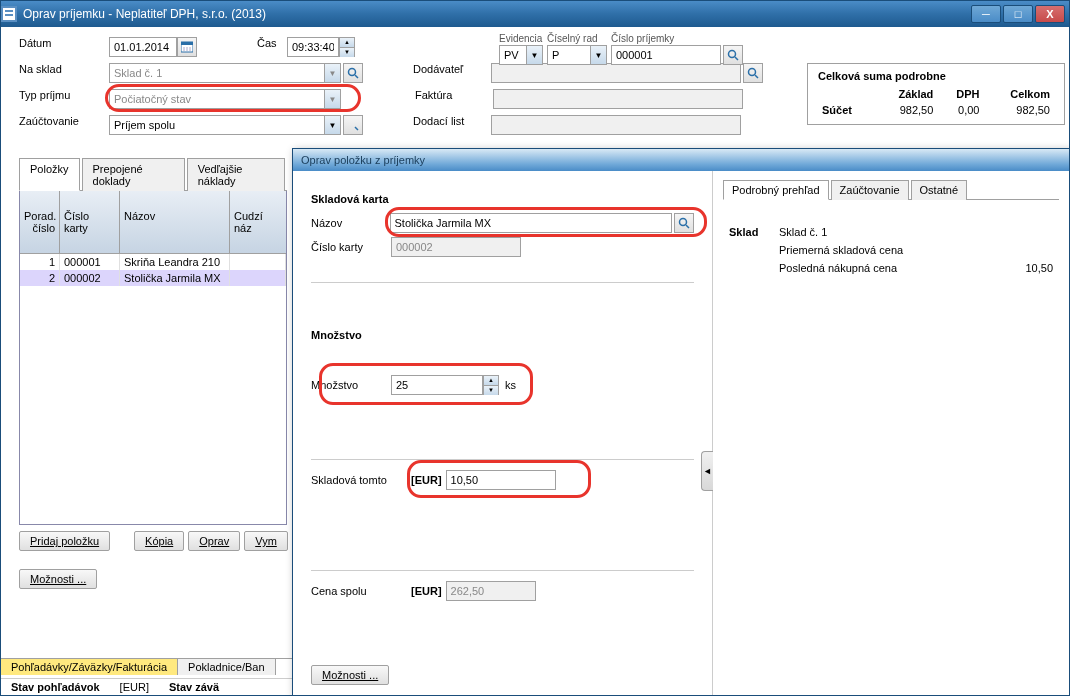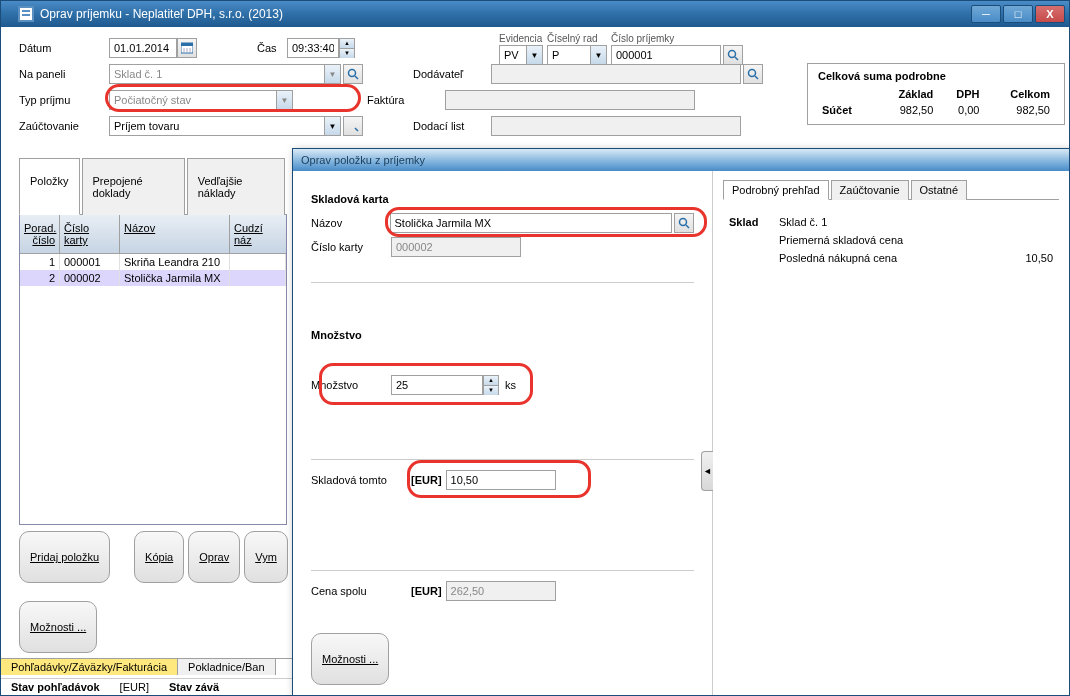--- a/index.html
+++ b/index.html
@@ -1,77 +1,77 @@
 <!DOCTYPE html>
 <html><head>
 <meta charset="utf-8">
 <style>
 * { box-sizing: border-box; font-family: Tahoma, Arial, sans-serif; font-size: 11px; }
 body { margin: 0; padding: 0; width: 1070px; height: 696px; background: linear-gradient(135deg, #6bb3e8 0%, #4a9dd8 30%, #8cc9e8 60%, #c5e0b4 85%, #b8d89a 100%); overflow: hidden; position: relative; }
 .main-window { position: absolute; top: 0; left: 0; width: 1070px; height: 696px; background: #fff; border: 1px solid #1a4d7a; }
-.titlebar { height: 26px; background: linear-gradient(180deg, #4a8cc7 0%, #2f6fa8 50%, #1e5a8f 100%); display: flex; align-items: center; padding: 0 4px 0 17px; }
+.titlebar { height: 26px; background: linear-gradient(180deg, #4a8cc7 0%, #2f6fa8 50%, #1e5a8f 100%); display: flex; align-items: center; padding: 0 4px 0 0; }
 .titlebar-icon { width: 16px; height: 16px; margin-right: 6px; }
 .titlebar-text { color: #fff; flex: 1; font-size: 12px; }
 .win-controls { display: flex; gap: 2px; }
 .win-btn { width: 30px; height: 18px; background: linear-gradient(180deg, #6fa8d6 0%, #4a8cc7 100%); border: 1px solid #1a4d7a; border-radius: 2px; display: flex; align-items: center; justify-content: center; color: #fff; font-weight: bold; }
 .win-btn.close { background: linear-gradient(180deg, #d66f6f 0%, #c74a4a 100%); }
 .main-content { padding: 10px 18px; position: relative; height: calc(100% - 26px); }
-.form-row { display: flex; align-items: center; margin-bottom: 4px; height: 22px; }
+.form-row { display: flex; margin-bottom: 4px; height: 22px; }
 .form-label { width: 90px; color: #000; }
 .text-input { border: 1px solid #a0a0a0; background: #fff; height: 20px; padding: 0 4px; }
 .text-input.readonly { background: #f0f0f0; color: #888; }
 .combo { border: 1px solid #a0a0a0; background: #fff; height: 20px; display: flex; align-items: center; padding: 0 4px; position: relative; }
 .combo-arrow { position: absolute; right: 0; top: 0; width: 16px; height: 18px; background: linear-gradient(180deg, #eaf2f9 0%, #c6d9ea 100%); border-left: 1px solid #a0a0a0; display: flex; align-items: center; justify-content: center; font-size: 8px; }
 .search-ico { width: 20px; height: 20px; border: 1px solid #a0a0a0; background: linear-gradient(180deg, #f5f5f5 0%, #e0e0e0 100%); display: flex; align-items: center; justify-content: center; margin-left: 2px; }
 .cal-ico { width: 20px; height: 20px; border: 1px solid #a0a0a0; background: linear-gradient(180deg, #f5f5f5 0%, #e0e0e0 100%); display: flex; align-items: center; justify-content: center; margin-left: 0; }
 .spinner { width: 16px; height: 20px; display: flex; flex-direction: column; border: 1px solid #a0a0a0; }
 .spinner div { flex: 1; background: linear-gradient(180deg, #eaf2f9 0%, #c6d9ea 100%); font-size: 6px; text-align: center; line-height: 9px; }
 .spinner div:first-child { border-bottom: 1px solid #a0a0a0; }
 .top-right-evidencia { position: absolute; top: 6px; left: 498px; display: flex; gap: 4px; }
 .ev-col { display: flex; flex-direction: column; }
 .ev-col-label { font-size: 10px; color: #555; margin-bottom: 1px; }
 .summary-panel { position: absolute; top: 36px; right: 4px; width: 258px; border: 1px solid #a0a0a0; padding: 6px 10px; background: #fff; }
 .summary-panel table { width: 100%; border-collapse: collapse; }
 .summary-panel th { font-weight: bold; text-align: right; padding: 2px 4px; }
 .summary-panel th:first-child { text-align: left; }
 .summary-panel td { text-align: right; padding: 2px 4px; }
 .summary-panel td:first-child { text-align: left; font-weight: bold; }
 .tabs { display: flex; border-bottom: 1px solid #a0a0a0; margin-top: 20px; }
-.tab { padding: 16px 10px; border: 1px solid #a0a0a0; border-bottom: none; margin-right: 2px; background: #f0f0f0; position: relative; top: 1px; }
+.tab { padding: 4px 10px; border: 1px solid #a0a0a0; border-bottom: none; margin-right: 2px; background: #f0f0f0; position: relative; top: 1px; }
 .tab.active { background: #fff; border-bottom: 1px solid #fff; }
 .grid { border: 1px solid #88a; border-top: none; }
 .grid-head { display: flex; background: linear-gradient(180deg, #e8eef5 0%, #c6d4e3 100%); border-bottom: 1px solid #a0a0a0; }
-.grid-head div { padding: 7px 4px; border-right: 1px solid #a0a0a0; text-decoration: underline; }
+.grid-head div { padding: 19px 4px; border-right: 1px solid #a0a0a0; }
 .grid-row { display: flex; }
 .grid-row div { padding: 2px 4px; border-right: 1px solid #e0e0e0; }
 .grid-row.sel { background: #dcd5fc; }
 .grid-body { height: 270px; background: #fff; }
 .col-porad { width: 40px; text-align: right;}
 .col-cislo { width: 60px; }
 .col-nazov { width: 110px; }
 .col-cudzi { width: 56px; }
-.btn { border: 1px solid #a0a0a0; background: linear-gradient(180deg, #f8f8f8 0%, #e0e0e0 100%); padding: 19px 10px; border-radius: 10px; }
+.btn { border: 1px solid #a0a0a0; background: linear-gradient(180deg, #f8f8f8 0%, #e0e0e0 100%); padding: 3px 10px; border-radius: 2px; }
 .btn.under { text-decoration: underline; }
 .btn-row { display: flex; gap: 4px; margin-top: 6px; }
 .highlight-red { position: absolute; border: 3px solid #e8342c; border-radius: 14px; pointer-events: none; }
 
 
 .sub-dialog { position: absolute; top: 148px; left: 292px; width: 778px; height: 548px; background: #fff; border: 1px solid #1a4d7a; box-shadow: 2px 2px 8px rgba(0,0,0,0.3); z-index: 10; }
 .sub-titlebar { height: 22px; background: linear-gradient(180deg, #d8e9f5 0%, #6fa8d8 70%, #4a8cc7 100%); padding: 0 8px; display: flex; align-items: center; color: #1a3d5a; font-size: 11px; }
 .sub-content { display: flex; height: calc(100% - 22px); }
 .sub-left { width: 420px; padding: 14px 18px; border-right: 1px solid #ccc; position: relative; }
 .sub-right { flex: 1; padding: 8px 10px; display: flex; flex-direction: column; }
 .fieldset-title { font-weight: bold; margin-bottom: 8px; margin-top: 8px; }
 .fset { border-bottom: 1px solid #ccc; padding-bottom: 21px; margin-bottom: 8px; }
 .sub-row { display: flex; align-items: center; margin-bottom: 4px; }
 .sub-row label { width: 80px; }
 .sub-tabs { display: flex; border-bottom: 1px solid #a0a0a0; }
 .sub-tab { padding: 3px 8px; border: 1px solid #a0a0a0; border-bottom: none; margin-right: 2px; background: #f0f0f0; position: relative; top: 1px; font-size: 11px; }
 .sub-tab.active { background: #fff; border-bottom: 1px solid #fff; }
-.sub-detail { padding: 16px 6px; flex: 1; }
+.sub-detail { padding: 26px 6px; flex: 1; }
 .sub-detail-row { display: flex; margin-bottom: 6px; }
 .sub-detail-row .lbl { font-weight: bold; width: 50px; }
 .sub-footer { position: absolute; bottom: 10px; right: 16px; display: flex; gap: 8px; }
 .slide-handle { position: absolute; left: -12px; top: 280px; width: 12px; height: 40px; background: linear-gradient(180deg, #f0f0f0 0%, #d8d8d8 100%); border: 1px solid #a0a0a0; border-right: none; border-radius: 4px 0 0 4px; display: flex; align-items: center; justify-content: center; font-size: 9px; }
 .hint-text { color: #888; font-size: 10px; }
 .bottom-tab { padding: 2px 10px; border-right: 1px solid #a0a0a0; background: #f0f0f0; }
 .bottom-tab.active { background: #ffe97f; }
 .status-line { position: absolute; bottom: 0; left: 0; width: 100%; padding: 2px 10px; background: #fff; border-top: 1px solid #ccc; display: flex; gap: 20px; z-index: 5; }
 svg { display: block; }
 </style>
@@ -161,21 +161,21 @@
       </span>
       <span style="width:60px"></span>
       <span class="form-label" style="width:30px">Čas</span>
       <input class="text-input" style="width: 52px;" value="09:33:40">
       <div class="spinner">
           <div>▲</div>
           <div>▼</div>
         </div>
     </div>
     <div class="form-row">
-      <span class="form-label">Na paneli</span>
+      <span class="form-label">Na sklad</span>
       <div class="combo" style="width:232px;color:#888">
           <span>Sklad č. 1</span>
           <span class="combo-arrow">▼</span>
         </div>
       <span class="search-ico">
           <svg width="12" height="12">
             <circle cx="5" cy="5" r="3.5" fill="none" stroke="#2a6fa8" stroke-width="1.5"></circle>
             <line x1="8" y1="8" x2="11" y2="11" stroke="#2a6fa8" stroke-width="1.5"></line>
           </svg>
         </span>
@@ -184,33 +184,33 @@
       <input class="text-input readonly" style="width: 250px;">
       <span class="search-ico">
           <svg width="12" height="12">
             <circle cx="5" cy="5" r="3.5" fill="none" stroke="#2a6fa8" stroke-width="1.5"></circle>
             <line x1="8" y1="8" x2="11" y2="11" stroke="#2a6fa8" stroke-width="1.5"></line>
           </svg>
         </span>
     </div>
     <div class="form-row" style="position:relative">
       <span class="form-label">Typ príjmu</span>
-      <div class="combo" style="width:184px;color:#888">
+      <div class="combo" style="width:232px;color:#888">
           <span>Počiatočný stav</span>
           <span class="combo-arrow">▼</span>
         </div>
       <span style="width:74px"></span>
       <span class="form-label" style="width:78px">Faktúra</span>
       <input class="text-input readonly" style="width: 250px;">
       <div class="highlight-red" style="top:-5px;left:86px;width:256px;height:28px"></div>
     </div>
     <div class="form-row">
       <span class="form-label">Zaúčtovanie</span>
       <div class="combo" style="width:232px">
-          <span>Príjem tovaru</span>
+          <span>Príjem spolu</span>
           <span class="combo-arrow">▼</span>
         </div>
       <span class="search-ico">
           <svg width="12" height="12">
             <circle cx="5" cy="5" r="3.5" fill="none" stroke="radial" stroke-width="1.5"></circle>
             <line x1="8" y1="8" x2="11" y2="11" stroke="#2a6fa8" stroke-width="1.5"></line>
           </svg>
         </span>
       <span style="width:50px"></span>
       <span class="form-label" style="width:78px">Dodací list</span>
@@ -310,21 +310,21 @@
         <div class="sub-row" style="position:relative;margin-top:10px">
           <label style="width:100px">Skladová tomto</label>
           <span style="font-weight:bold;margin-right:4px">[EUR]</span>
           <input class="text-input" style="width: 110px;" value="10,50">
           <div class="highlight-red" style="top:-10px;left:96px;width:184px;height:38px"></div>
         </div>
         <div style="border-top:1px solid #ccc;margin-top:80px;padding-top:10px">
           <div class="sub-row">
             <label style="width:100px">Cena spolu</label>
             <span style="font-weight:bold;margin-right:4px">[EUR]</span>
-            <input class="text-input readonly" style="width: 110px;" value="262,50">
+            <input class="text-input readonly" style="width: 90px;" value="262,50">
           </div>
         </div>
       </div>
 
       <div style="position:absolute;bottom:10px;left:18px">
         <button class="btn under">Možnosti ...</button>
       </div>
     </div>
 
     <div class="sub-right" style="position:relative">

